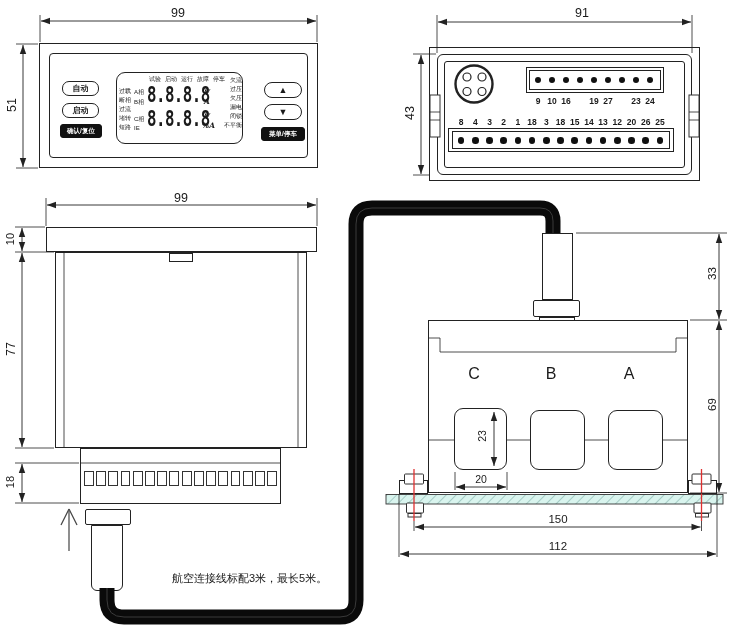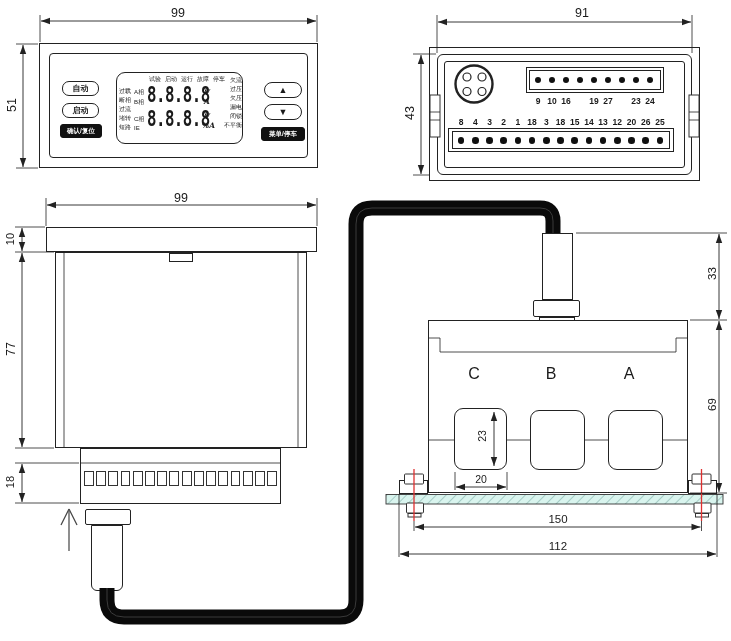--- a/index.html
+++ b/index.html
@@ -178,20 +178,21 @@
       <div class="sq"></div>
       <div class="sq"></div>
   </div>
   <div class="box" style="left:85px;top:509px;width:46px;height:16px;border-radius:2px;"></div>
   <div class="box" style="left:91px;top:525px;width:32px;height:66px;border-radius:0 0 6px 6px;"></div>
 
   <span class="lbl dimtxt" style="left:163px;top:191px;width:36px;">99</span>
   <span class="lbl rot" style="left:1px;top:233px;width:18px;height:12px;font-size:11px;">10</span>
   <span class="lbl dimtxt rot" style="left:1px;top:342px;width:20px;height:14px;">77</span>
   <span class="lbl rot" style="left:1px;top:476px;width:18px;height:12px;font-size:11px;">18</span>
+  <span class="lbl" style="left:172px;top:571px;font-size:11px;">航空连接线标配3米，最长5米。</span>
 
   <div class="box" style="left:542px;top:233px;width:31px;height:67px;"></div>
   <div class="box" style="left:533px;top:300px;width:47px;height:17px;border-radius:2px;"></div>
   <div class="box" style="left:539px;top:317px;width:36px;height:5px;border-width:1px;"></div>
   <div class="box" style="left:428px;top:320px;width:260px;height:173px;"></div>
   <div class="box" style="left:399px;top:480px;width:29px;height:14px;border-width:1px;"></div>
   <div class="box" style="left:688px;top:480px;width:29px;height:14px;border-width:1px;"></div>
   <div class="box" style="left:454px;top:408px;width:53px;height:62px;border-radius:9px;"></div>
   <div class="box" style="left:530px;top:410px;width:55px;height:60px;border-radius:9px;"></div>
   <div class="box" style="left:608px;top:410px;width:55px;height:60px;border-radius:9px;"></div>

